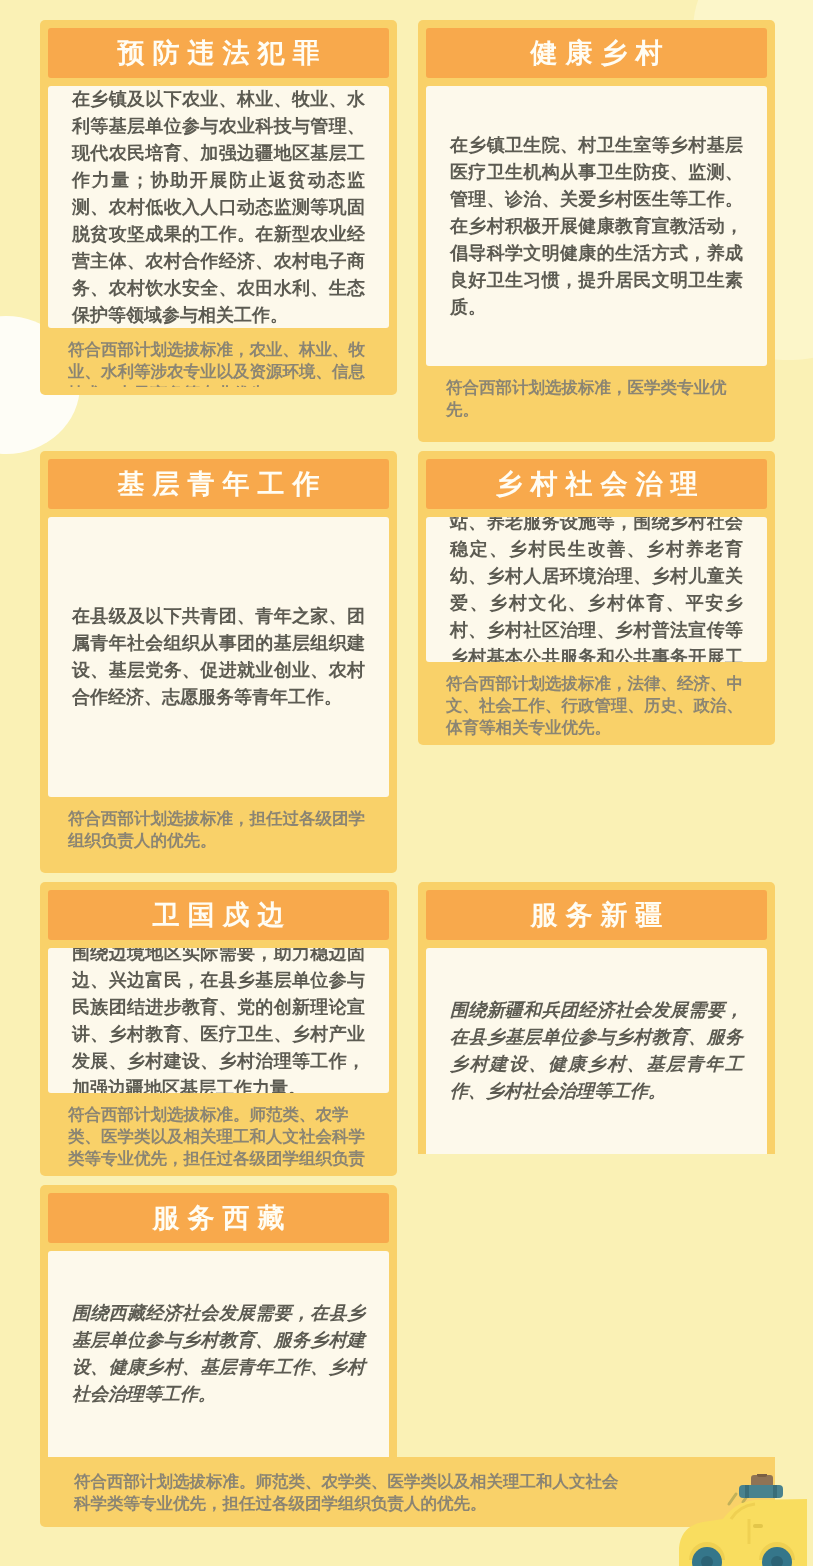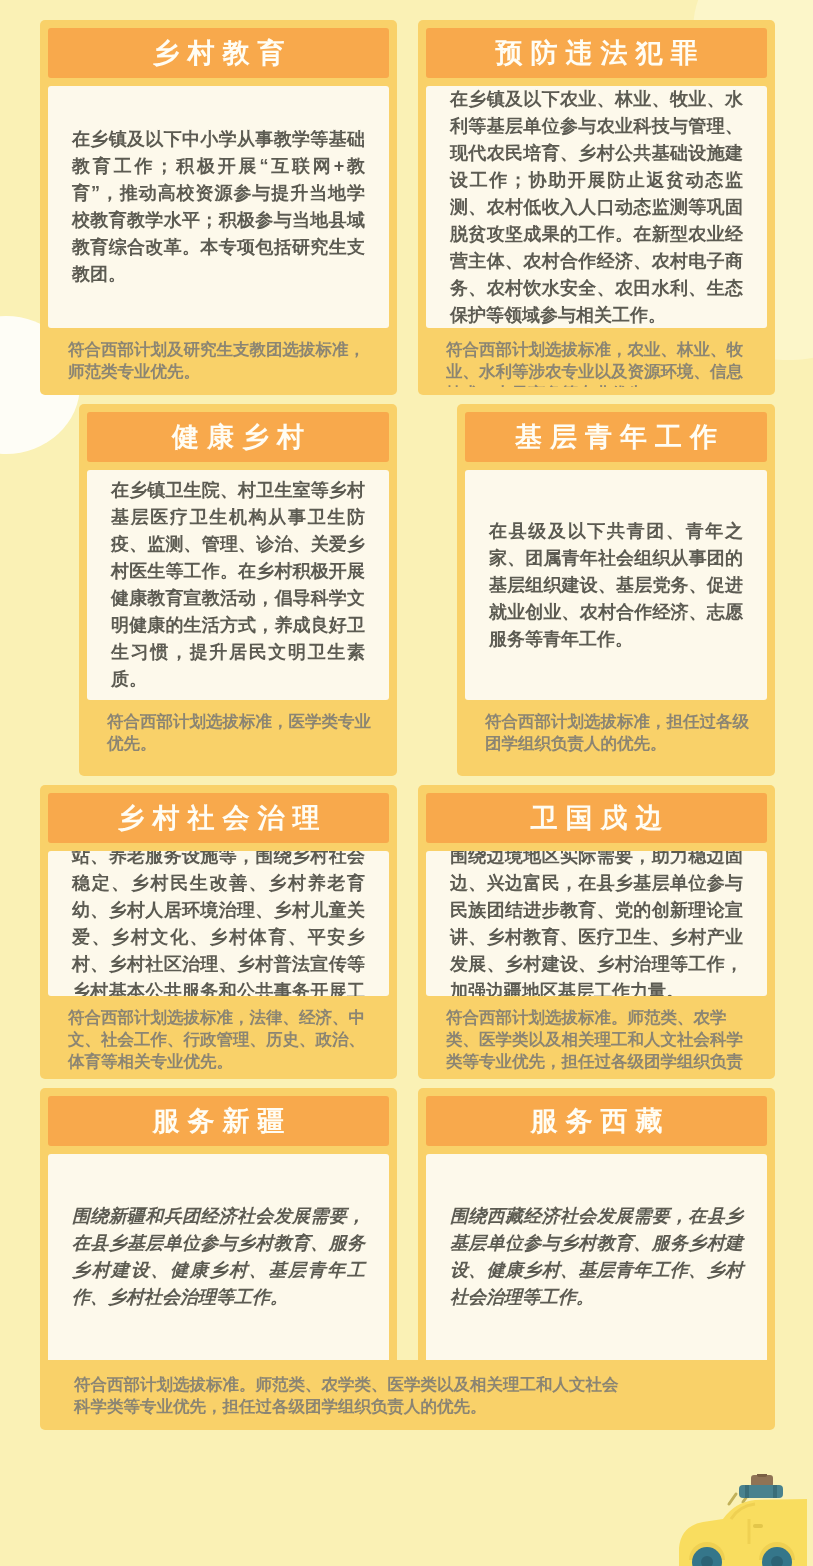--- a/index.html
+++ b/index.html
@@ -48,21 +48,21 @@
   }
 
   .card {
     background: #F9D169;
     border-radius: 5px;
     padding: 8px;
     display: flex;
     flex-direction: column;
   }
   .row1 { height: 375px; }
-  .row2 { height: 372px; margin-left: 39px; }
+  .row2 { height: 422px; }
   .row3 { height: 294px; }
   .row4 { height: 272px; border-radius: 5px 5px 0 0; padding-bottom: 0; }
 
   .card-header {
     flex: 0 0 50px;
     background: #F8A94C;
     border-radius: 3px;
     display: flex;
     align-items: center;
     justify-content: center;
@@ -136,36 +136,27 @@
 </head>
 <body>
 
 <div class="page">
 
   <div class="corner-glow"></div>
   <div class="cloud"></div>
 
   <div class="cards-grid">
 
+
     <section class="card row1">
       <header class="card-header">
-        <h2>乡村教育</h2>
-      </header>
-      <div class="card-body">
-        <p>在乡镇及以下中小学从事教学等基础教育工作；积极开展“互联网+教育”，推动高校资源参与提升当地学校教育教学水平；积极参与当地县域教育综合改革。本专项包括研究生支教团。</p>
-      </div>
-      <div class="card-note">符合西部计划及研究生支教团选拔标准，师范类专业优先。</div>
-    </section>
-
-    <section class="card row1">
-      <header class="card-header">
         <h2>预防违法犯罪</h2>
       </header>
       <div class="card-body">
-        <p>在乡镇及以下农业、林业、牧业、水利等基层单位参与农业科技与管理、现代农民培育、乡村公共基础设施建设工作；协助开展防止返贫动态监测、农村低收入人口动态监测等巩固脱贫攻坚成果的工作。在新型农业经营主体、农村合作经济、农村电子商务、农村饮水安全、农田水利、生态保护等领域参与相关工作。</p>
+        <p>在乡镇及以下农业、林业、牧业、水利等基层单位参与农业科技与管理、现代农民培育、加强边疆地区基层工作力量；协助开展防止返贫动态监测、农村低收入人口动态监测等巩固脱贫攻坚成果的工作。在新型农业经营主体、农村合作经济、农村电子商务、农村饮水安全、农田水利、生态保护等领域参与相关工作。</p>
       </div>
       <div class="card-note">符合西部计划选拔标准，农业、林业、牧业、水利等涉农专业以及资源环境、信息技术、电子商务等专业优先。</div>
     </section>
 
     <section class="card row2">
       <header class="card-header">
         <h2>健康乡村</h2>
       </header>
       <div class="card-body">
         <p>在乡镇卫生院、村卫生室等乡村基层医疗卫生机构从事卫生防疫、监测、管理、诊治、关爱乡村医生等工作。在乡村积极开展健康教育宣教活动，倡导科学文明健康的生活方式，养成良好卫生习惯，提升居民文明卫生素质。</p>

